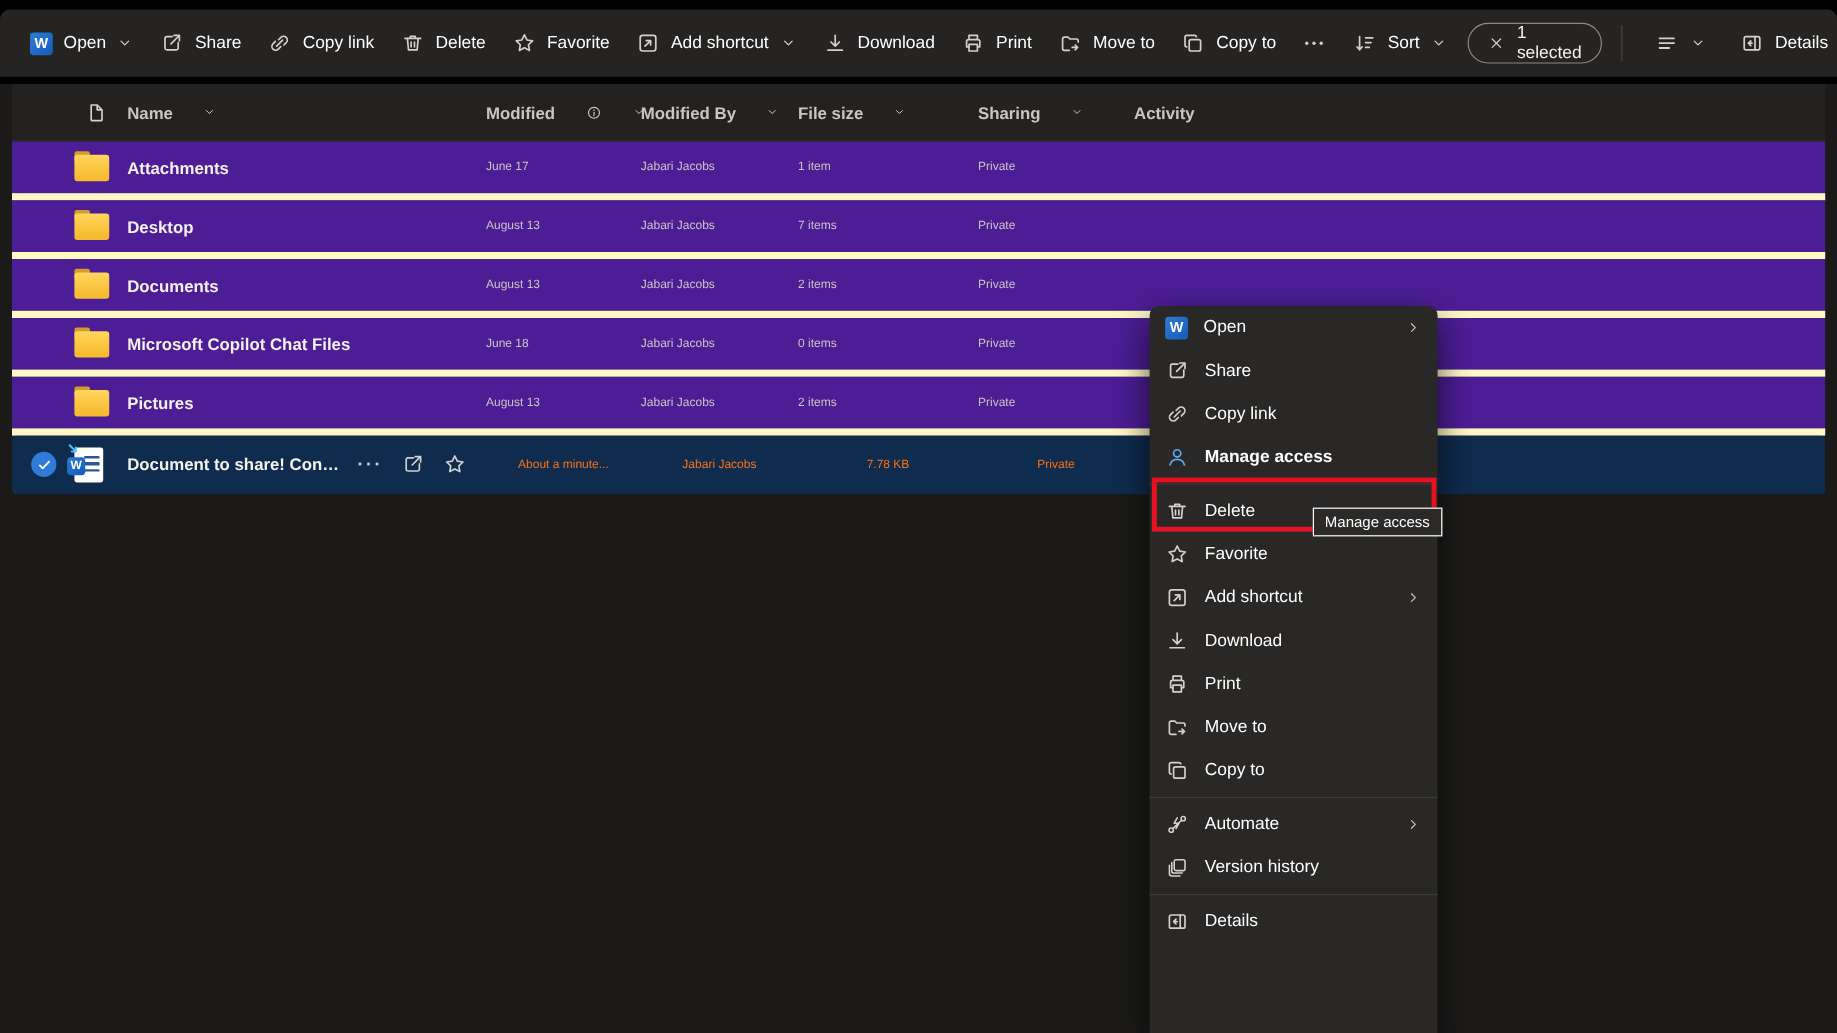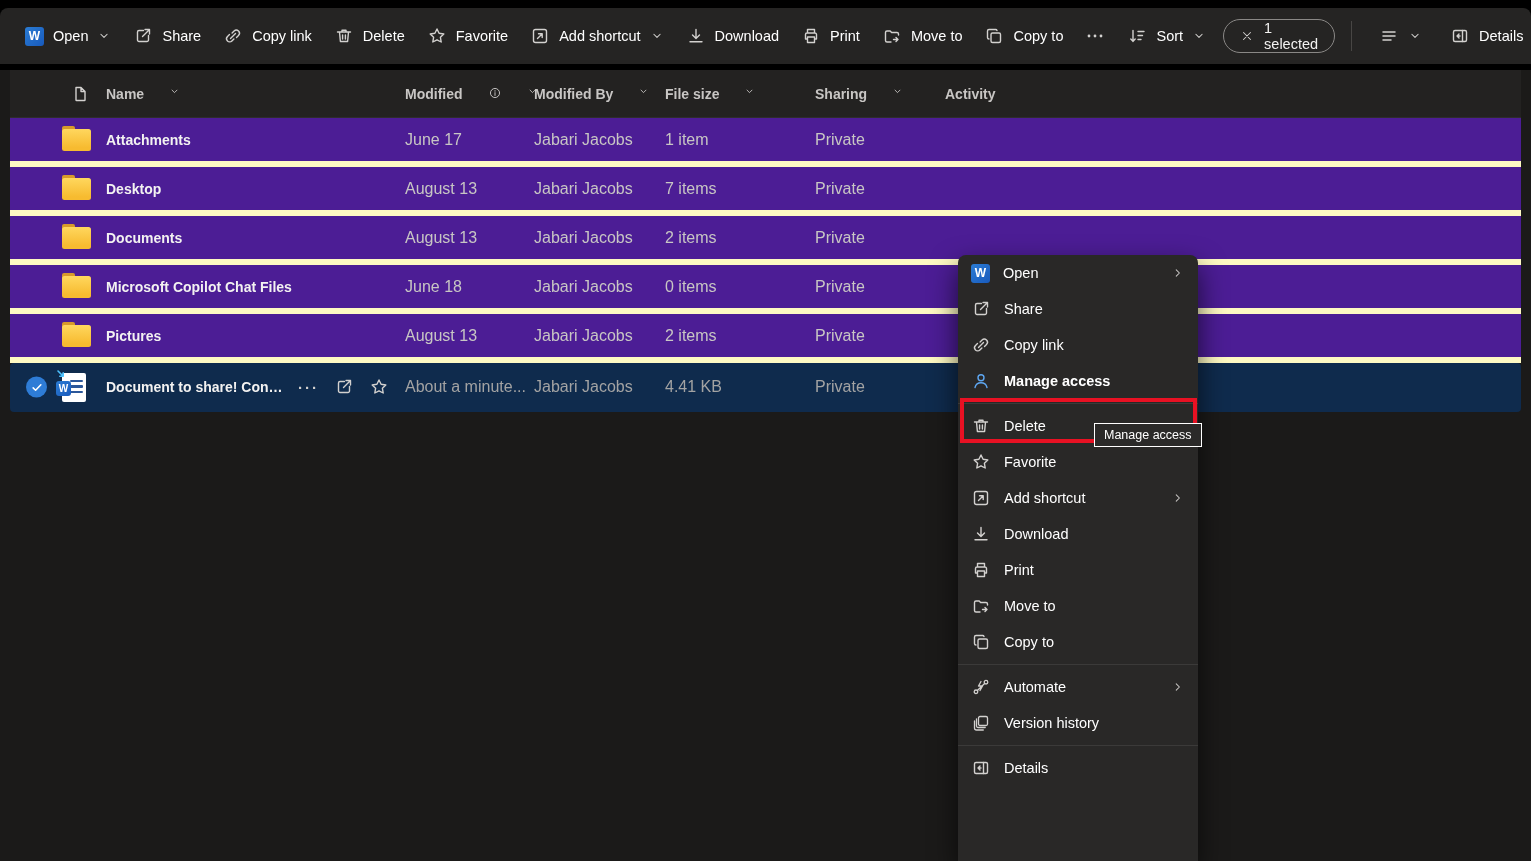--- a/index.html
+++ b/index.html
@@ -28,36 +28,36 @@
             color:#fff; font-size:12px; font-weight:bold; flex:0 0 auto; }
   .wbadge.small { width:15px; height:15px; font-size:10px; }
 
   
   .content { position:absolute; top:70px; left:0; right:0; bottom:0; background:#1b1a19; }
   .list { margin:0 10px; }
   .grid-row { display:grid; grid-template-columns:96px 299px 129px 131px 150px 130px 1fr;
               align-items:center; }
   .theader { height:48px; color:#c8c6c4; font-size:14px; font-weight:bold;
              background:#232221; border-bottom:1px solid #2e2d2c; }
-  .hcell { display:flex; align-items:flex-start; gap:25px; cursor:pointer; }
+  .hcell { display:flex; align-items:center; gap:25px; cursor:pointer; }
   .row { height:49px; background:#4c1d95; border-bottom:6px solid #fef9c3; cursor:pointer; }
-  .cell { font-size:16px; color:#c8c6c4; }
+  .cell { font-size:10px; color:#c8c6c4; }
   .name-cell { color:#f3f2f1; font-weight:bold; font-size:14px; display:flex; align-items:center; }
   .icon-cell { padding-left:52px; position:relative; height:100%; display:flex; align-items:center; }
 
   
   .folder { width:29px; height:22px; position:relative; }
   .folder::before { content:""; position:absolute; top:-3px; left:0; width:13px; height:8px;
                     background:#d79a2b; border-radius:2px 2px 0 0; }
   .folder::after { content:""; position:absolute; inset:0; border-radius:2.5px;
                    background:linear-gradient(180deg,#ffd75e 0%,#f7bb30 85%); }
 
   
   .row.selected { background:#0f2b4d; border-radius:4px; border-bottom:1px solid transparent; }
-  .row.selected .cell { color:#a3a3a3; }
+  .row.selected .cell { color:#f97316;text-align:center; }
   .checkc { position:absolute; left:16px; top:50%; transform:translateY(-50%);
             width:21px; height:21px; border-radius:50%; background:#2e7cd6;
             display:flex; align-items:center; justify-content:center; }
   .docicon { width:24px; height:29px; background:#fff; border-radius:2px; position:relative;
              display:flex; flex-direction:column; gap:3px; padding:7px 3px 0 8px; }
   .docicon i { display:block; height:2.5px; background:#2b579a; border-radius:1px; }
   .docicon .wb { position:absolute; left:-6px; top:8px; }
   .spark { position:absolute; left:46px; top:6px; color:#4cc2ff; }
   .sel-name { max-width:178px; overflow:hidden; text-overflow:ellipsis; white-space:nowrap; }
   .sel-actions { display:flex; align-items:center; gap:15px; margin-left:14px; }
@@ -412,21 +412,21 @@
           <svg class="ic">
               <use href="#i-share"></use>
             </svg>
           <svg class="ic">
               <use href="#i-star"></use>
             </svg>
         </span>
       </div>
       <div class="cell">About a minute...</div>
       <div class="cell">Jabari Jacobs</div>
-      <div class="cell">4.41 KB</div>
+      <div class="cell">7.78 KB</div>
       <div class="cell">Private</div>
       <div class="cell"></div>
     </div>
 
   </div>
 </div>
 
 <div class="menu">
   <div class="mi">
     <span class="wbadge">

